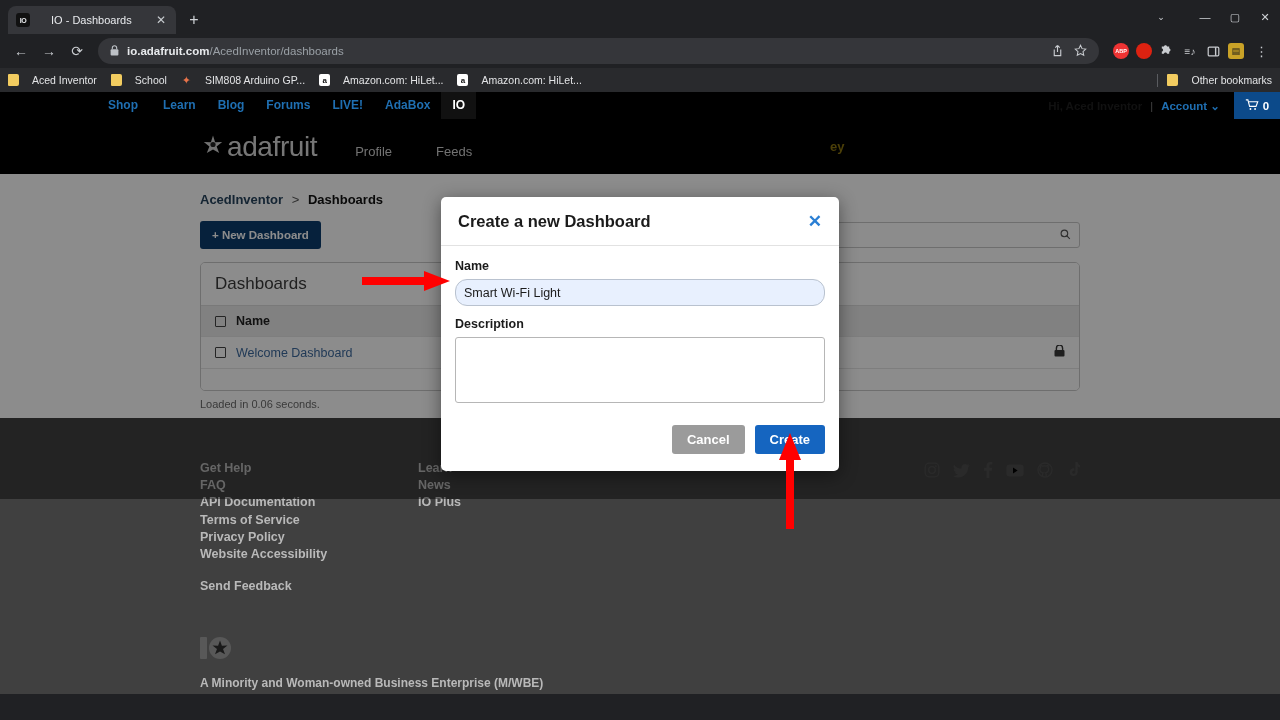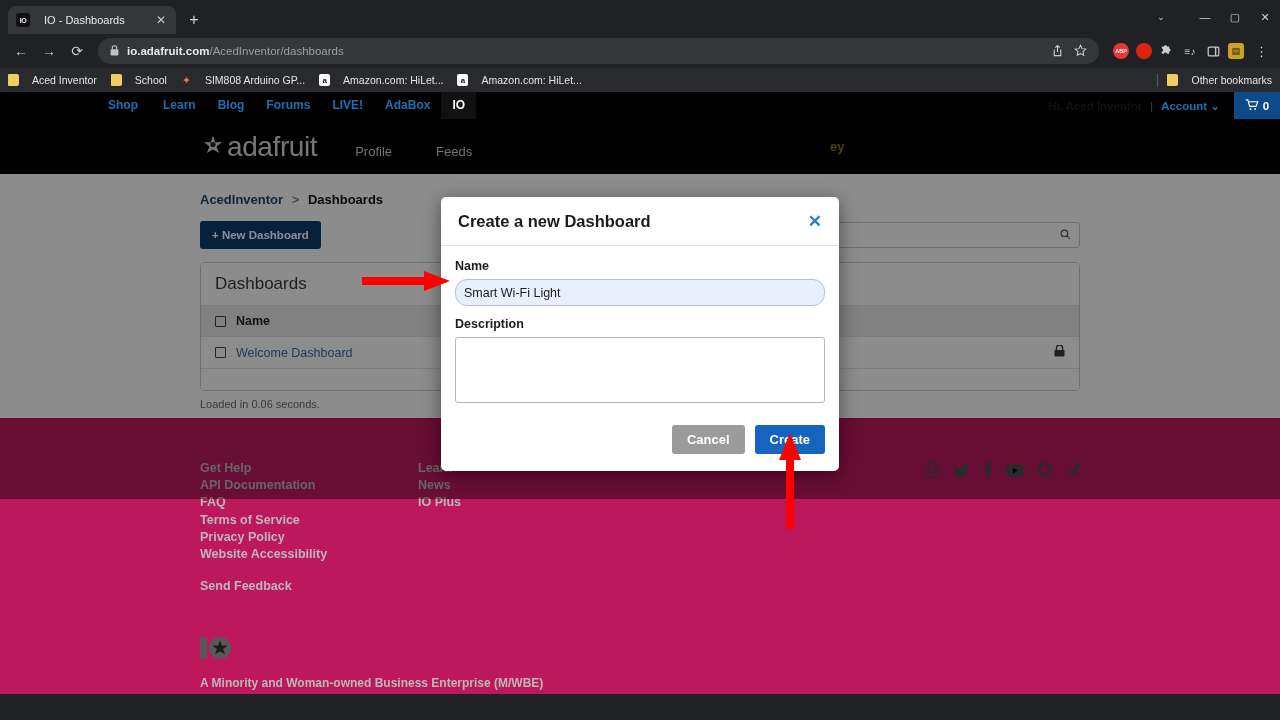--- a/index.html
+++ b/index.html
@@ -12,21 +12,21 @@
 
   
   .browser { width: 1280px; height: 720px; position: relative; background: #202124; }
 
   .tabstrip {
     height: 34px; background: #202124; position: relative;
     display: flex; align-items: flex-end; padding-left: 8px;
   }
   .tab {
     height: 28px; width: 168px; background: #35363a; border-radius: 8px 8px 0 0;
-    display: flex; align-items: center; padding: 0 8px; gap: 14px; position: relative;
+    display: flex; align-items: center; padding: 0 8px; gap: 21px; position: relative;
   }
   .tab-favicon {
     width: 14px; height: 14px; border-radius: 3px; background: #111;
     display: flex; align-items: center; justify-content: center;
     color: #e8eaed; font-size: 7px; font-weight: bold; letter-spacing: -0.5px;
     flex: 0 0 auto;
   }
   .tab-title {
     color: #e8eaed; font-size: 11px; white-space: nowrap; overflow: hidden;
     text-overflow: ellipsis; flex: 1 1 auto;
@@ -158,21 +158,21 @@
     display: flex; align-items: center; padding: 8px 14px; gap: 10px;
   }
   .th-row { background: #ececec; font-size: 12.5px; font-weight: bold; color: #222; }
   .td-row { background: #fff; font-size: 12.5px; border-top: 1px solid #e6e6e6; }
   .cbx { width: 11px; height: 11px; border: 1.5px solid #444; border-radius: 1px; flex: 0 0 auto; }
   .td-row a { color: #3d6a9e; text-decoration: none; }
   .lock-cell { margin-left: auto; color: #3a3a3a; font-size: 12px; }
   .panel-foot { height: 22px; background: #fff; border-top: 1px solid #e6e6e6; }
   .loaded { margin-top: 7px; font-size: 11px; color: #6a6a6a; }
 
-  .footer { background: #be185d; height: 276px; padding: 42px 200px 4px; position: relative; }
+  .footer { background: #404040; height: 276px; padding: 42px 200px 4px; position: relative; }
   .fcols { display: flex; gap: 0; }
   .fcol { width: 218px; display: flex; flex-direction: column; gap: 0; }
   .fcol a {
     color: #b9b9b9; font-size: 12.5px; font-weight: bold; text-decoration: none;
     line-height: 17.2px; padding: 0;
   }
   .fcol .gap { height: 15px; }
   .socials { position: absolute; right: 200px; top: 44px; display: flex; gap: 13px; align-items: center; }
   .soc { color: #4d4d4d; }
   .mwbe-logo { margin-top: 40px; }
@@ -401,22 +401,22 @@
         <div class="panel-foot"></div>
       </div>
 
       <div class="loaded">Loaded in 0.06 seconds.</div>
     </div>
 
     <div class="footer">
       <div class="fcols">
         <div class="fcol">
           <a href="#">Get Help</a>
+          <a href="#">FAQ</a>
           <a href="#">API Documentation</a>
-          <a href="#">FAQ</a>
           <a href="#">Terms of Service</a>
           <a href="#">Privacy Policy</a>
           <a href="#">Website Accessibility</a>
           <span class="gap"></span>
           <a href="#">Send Feedback</a>
         </div>
         <div class="fcol">
           <a href="#">Learn</a>
           <a href="#">News</a>
           <a href="#">IO Plus</a>

